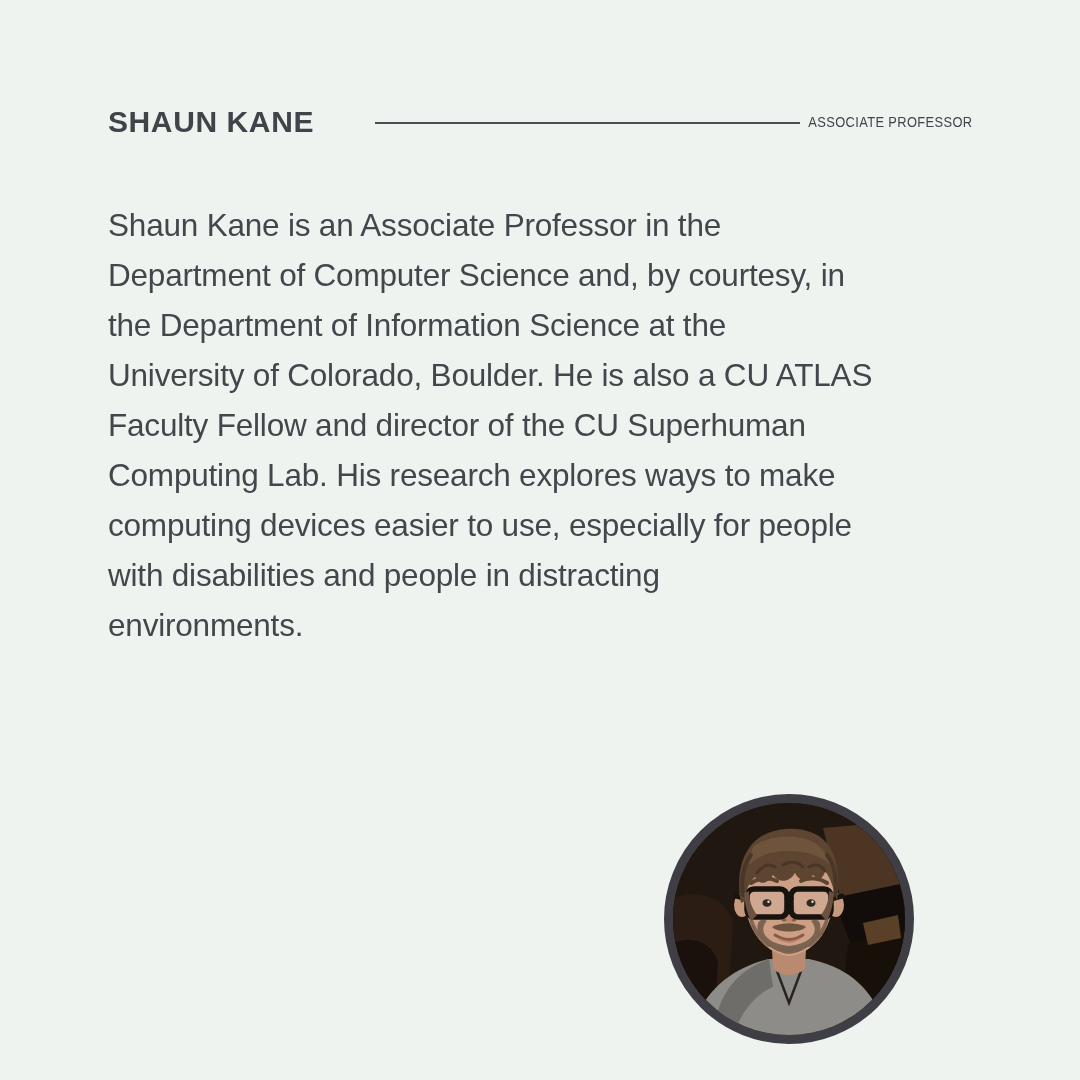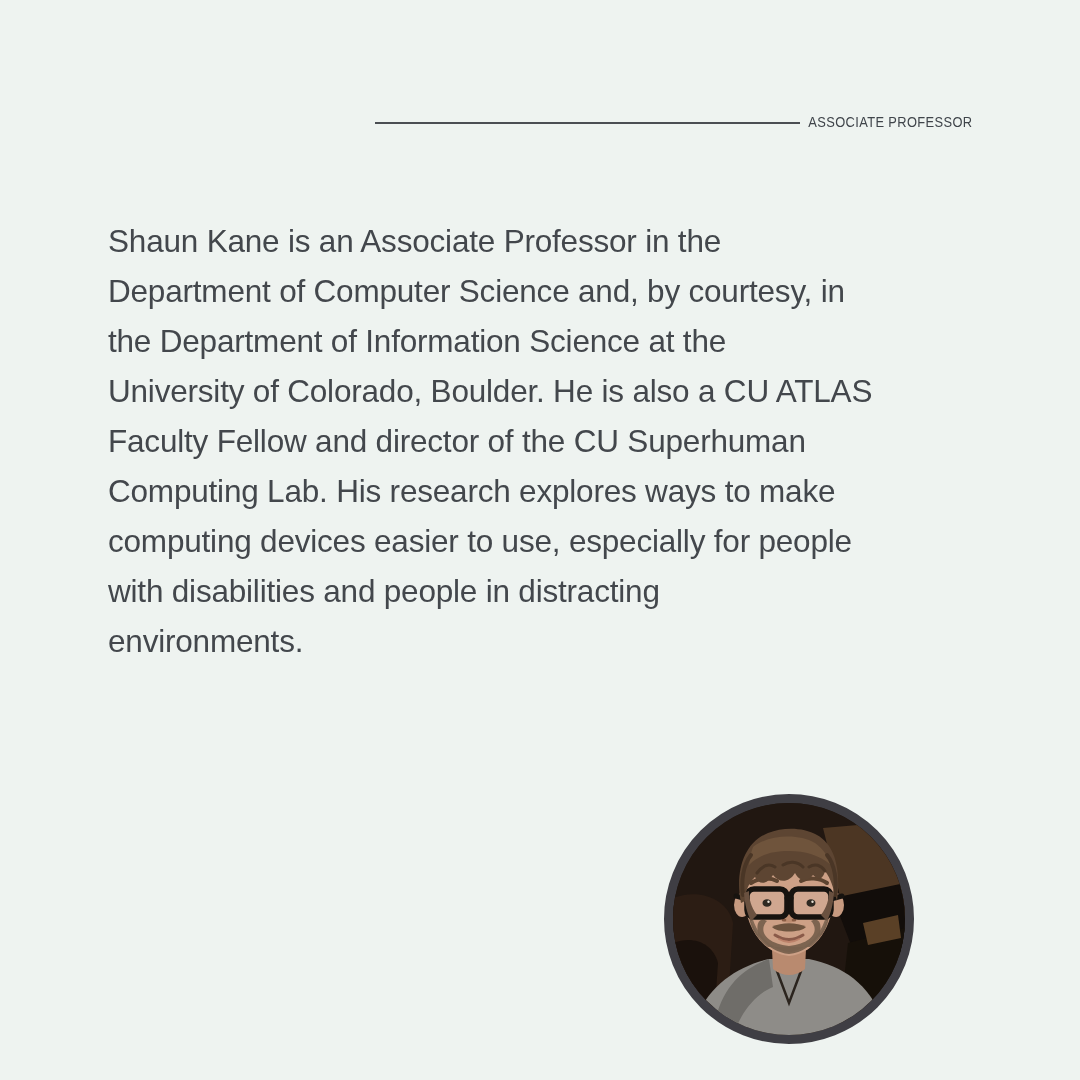--- a/index.html
+++ b/index.html
@@ -55,21 +55,21 @@
     font-weight: 400;
     letter-spacing: 0.4px;
     color: var(--ink);
     white-space: nowrap;
     transform: scaleX(0.92);
     transform-origin: right center;
   }
   .bio {
     position: absolute;
     left: 108px;
-    top: 216px;
+    top: 200px;
     width: 905px;
     font-size: 31.5px;
     line-height: 50px;
     font-weight: 400;
     color: #43474c;
     white-space: pre-line;
     letter-spacing: -0.2px;
   }
   .avatar {
     position: absolute;
@@ -83,20 +83,21 @@
     background: #241a12;
   }
   .avatar svg { display: block; width: 100%; height: 100%; }
 </style>
 </head>
 <body>
 
 <div class="card">
 
   <header class="topbar">
+    <h1 class="person-name">SHAUN KANE</h1>
     <div class="rule"></div>
     <div class="role-label">ASSOCIATE PROFESSOR</div>
   </header>
 
   <p class="bio">Shaun Kane is an Associate Professor in the
 Department of Computer Science and, by courtesy, in
 the Department of Information Science at the
 University of Colorado, Boulder. He is also a CU ATLAS
 Faculty Fellow and director of the CU Superhuman
 Computing Lab. His research explores ways to make

